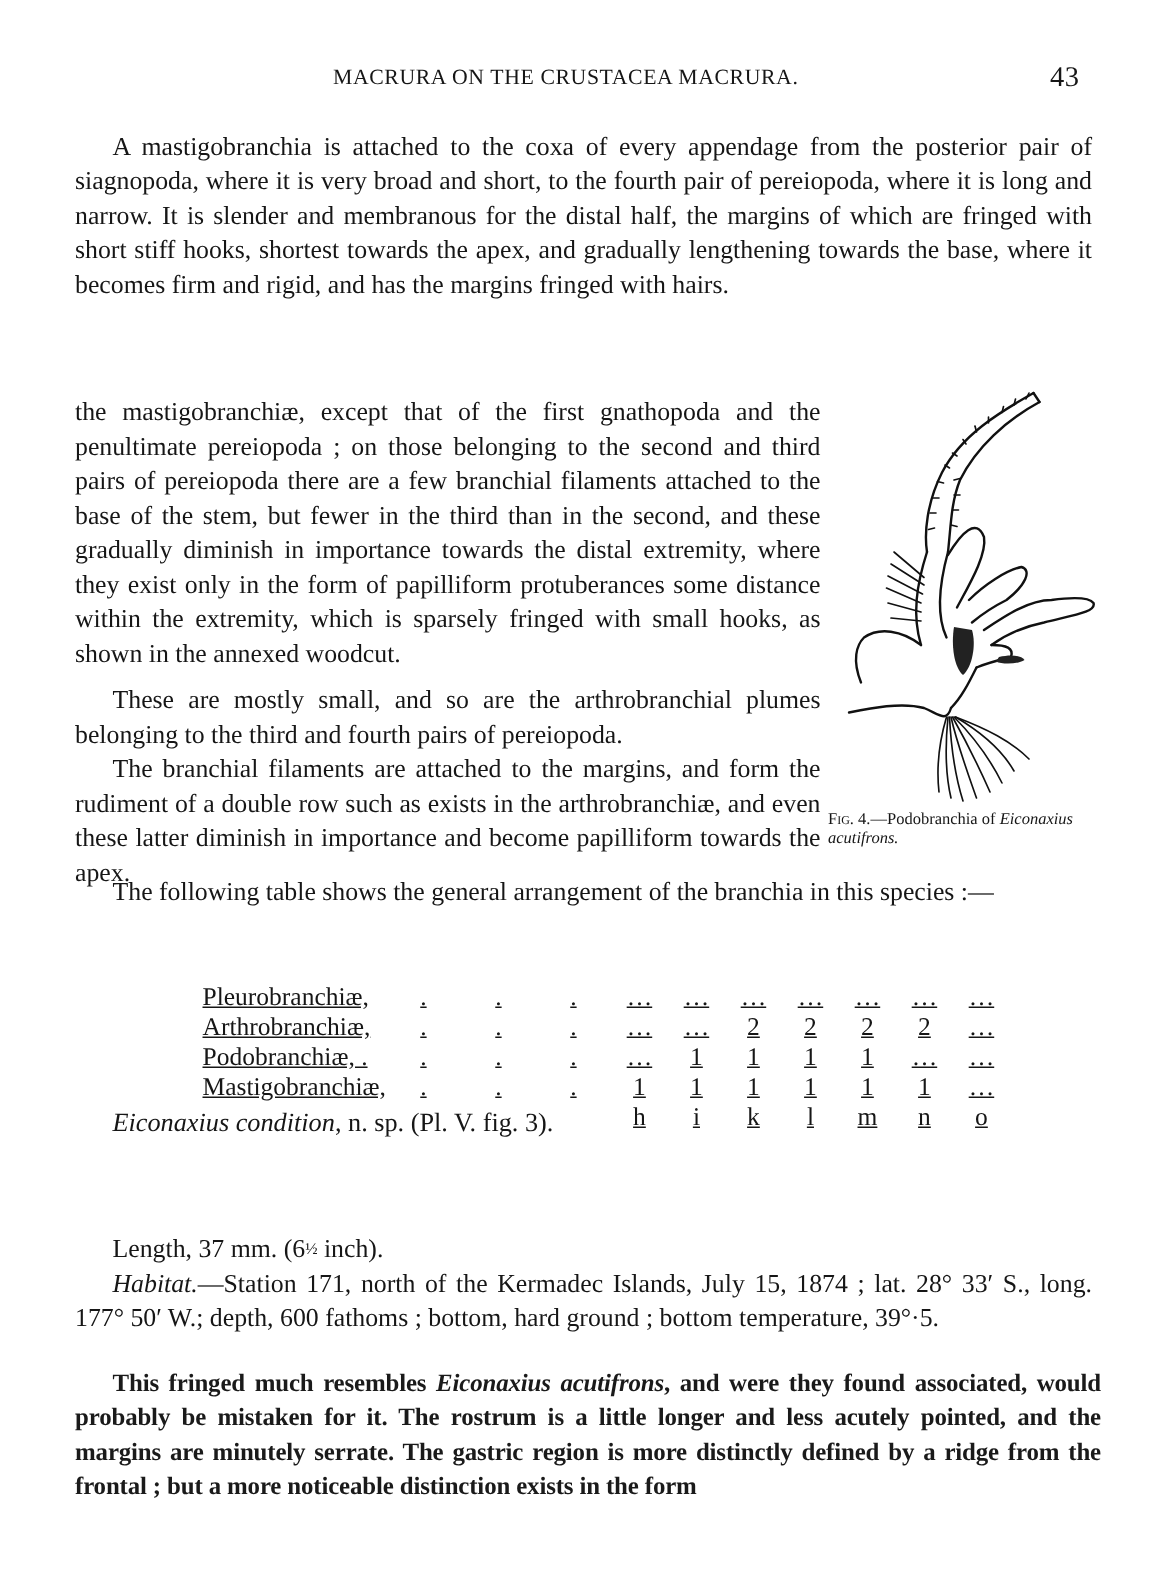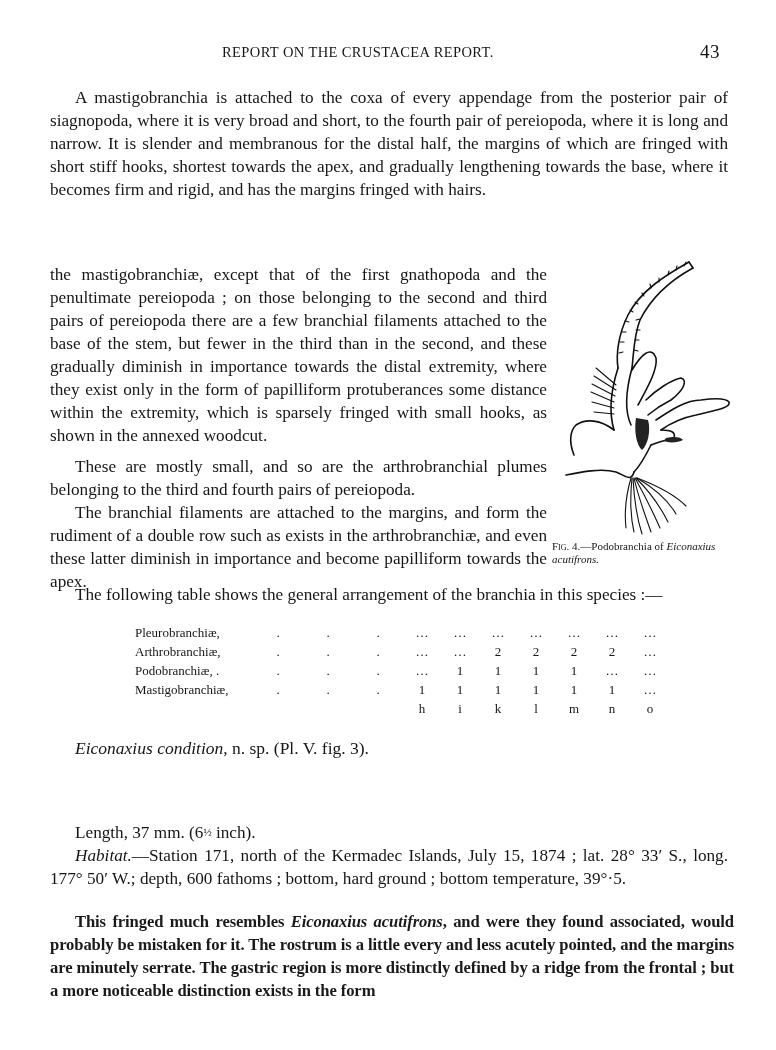--- a/index.html
+++ b/index.html
@@ -22,43 +22,44 @@
   }
   .para.narrow { width: 497px; margin-top: 15px; }
   i, .ital { font-style: italic; }
   .figure { position: absolute; left: 556px; top: 250px; width: 200px; height: 290px; }
   .figcaption {
     position: absolute; left: 552px; top: 540px; width: 180px;
     font-size: 11px; line-height: 13px; text-align: left;
   }
   .figcaption .sc { font-variant: small-caps; }
   table.branchia {
-    position: absolute; left: 135px; top: 623px; border-collapse: collapse;
-    font-size: 13px;
+    position: absolute; left: 135px; top: 655px; border-collapse: collapse;
+    font-size: 17px;
+    text-decoration: underline;
   }
   table.branchia td { padding: 0; height: 19px; vertical-align: middle; }
   td.label { width: 118px; text-align: left; }
   td.dot { width: 50px; text-align: center; }
   td.val { width: 38px; text-align: center; }
   .heading-species {
     position: absolute; left: 75px; top: 738px; font-size: 17.5px;
   }
   .hand {
     font-family: "Liberation Serif", serif; font-weight: bold; color: #1a1a1a;
     letter-spacing: -0.1px;
   }
   .frac { font-size: 11px; vertical-align: 2px; }
 </style>
 </head>
 <body>
 
 <div class="page">
 
   <div class="running-head">
-    <span class="title">REPORT ON THE CRUSTACEA REPORT.</span>
+    <span class="title">MACRURA ON THE CRUSTACEA MACRURA.</span>
     <span class="pageno">43</span>
   </div>
 
   <p class="para" style="top:86px;">
     <span>A mastigobranchia is attached to the coxa of every appendage from the posterior pair of siagnopoda, where it is very broad and short, to the fourth pair of pereiopoda, where it is long and narrow.  It is slender and membranous for the distal half, the margins of which are fringed with short stiff hooks, shortest towards the apex, and gradually lengthening towards the base, where it becomes firm and rigid, and has the margins fringed with hairs.</span>
   </p>
 
 
   <p class="para narrow" style="top:248px; text-indent:0;">
     <span>the mastigobranchiæ, except that of the first gnathopoda and the penultimate pereiopoda ; on those belonging to the second and third pairs of pereiopoda there are a few branchial filaments attached to the base of the stem, but fewer in the third than in the second, and these gradually diminish in importance towards the distal extremity, where they exist only in the form of papilliform protuberances some distance within the extremity, which is sparsely fringed with small hooks, as shown in the annexed woodcut.</span>
@@ -220,16 +221,16 @@
 
   <p class="para" style="top:821px;">
     <span>Length, 37 mm. (6</span><span class="frac">½</span><span> inch).</span>
   </p>
 
   <p class="para" style="top:844px;">
     <i>Habitat.</i><span>—Station 171, north of the Kermadec Islands, July 15, 1874 ; lat. 28° 33′ S., long. 177° 50′ W.; depth, 600 fathoms ; bottom, hard ground ; bottom temperature, 39°·5.</span>
   </p>
 
   <p class="para hand" style="top:910px; width:684px; font-size:16.6px;">
-    <span>This fringed much resembles </span><i>Eiconaxius acutifrons</i><span>, and were they found associated, would probably be mistaken for it.  The rostrum is a little every and less acutely pointed, and the margins are minutely serrate.  The gastric region is more distinctly defined by a ridge from the frontal ; but a more noticeable distinction exists in the form</span>
+    <span>This fringed much resembles </span><i>Eiconaxius acutifrons</i><span>, and were they found associated, would probably be mistaken for it.  The rostrum is a little longer and less acutely pointed, and the margins are minutely serrate.  The gastric region is more distinctly defined by a ridge from the frontal ; but a more noticeable distinction exists in the form</span>
   </p>
 
 </div>
 
 </body></html>

